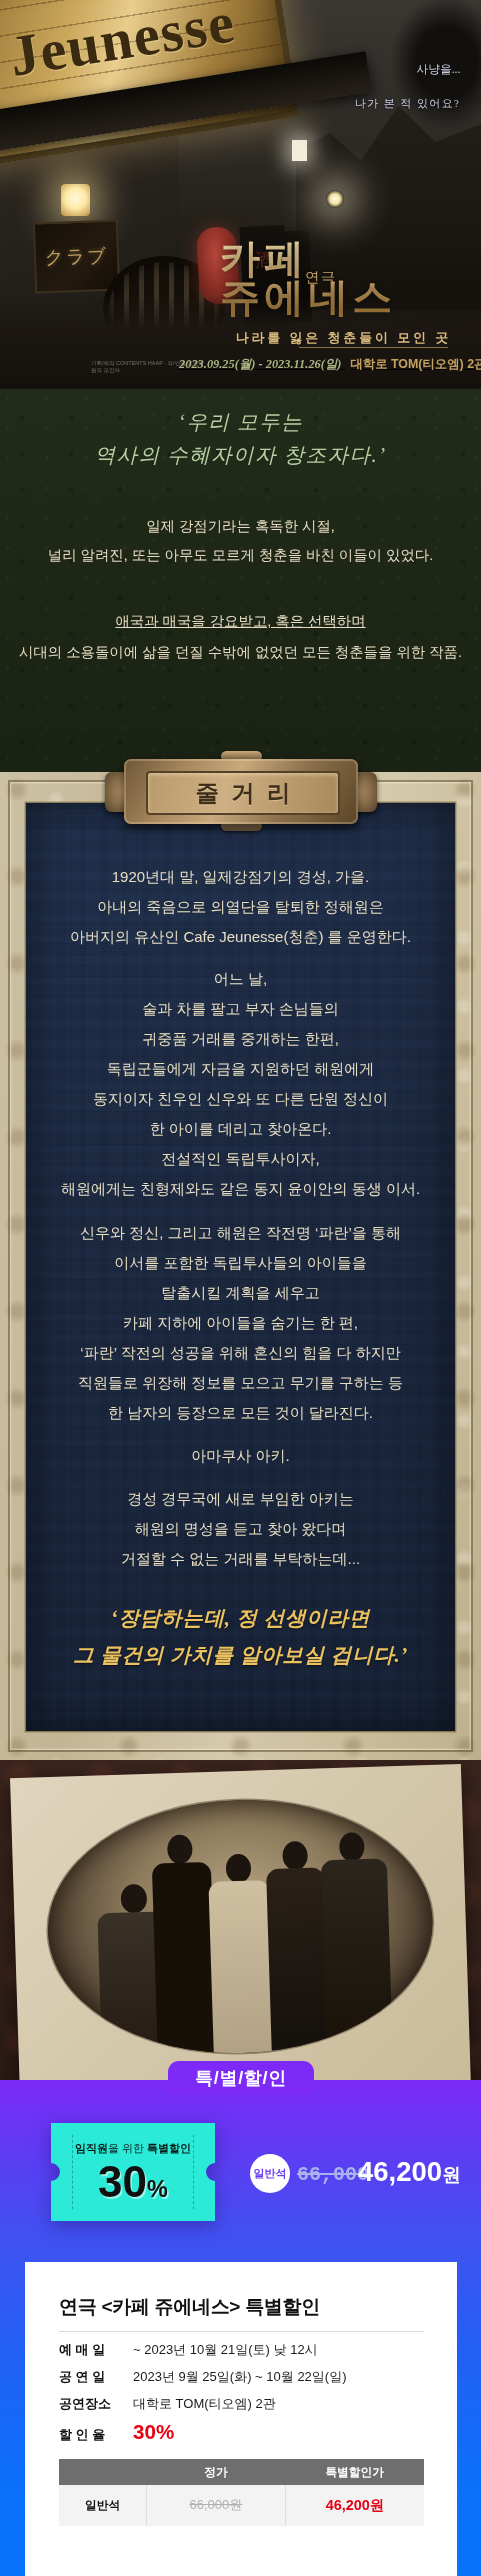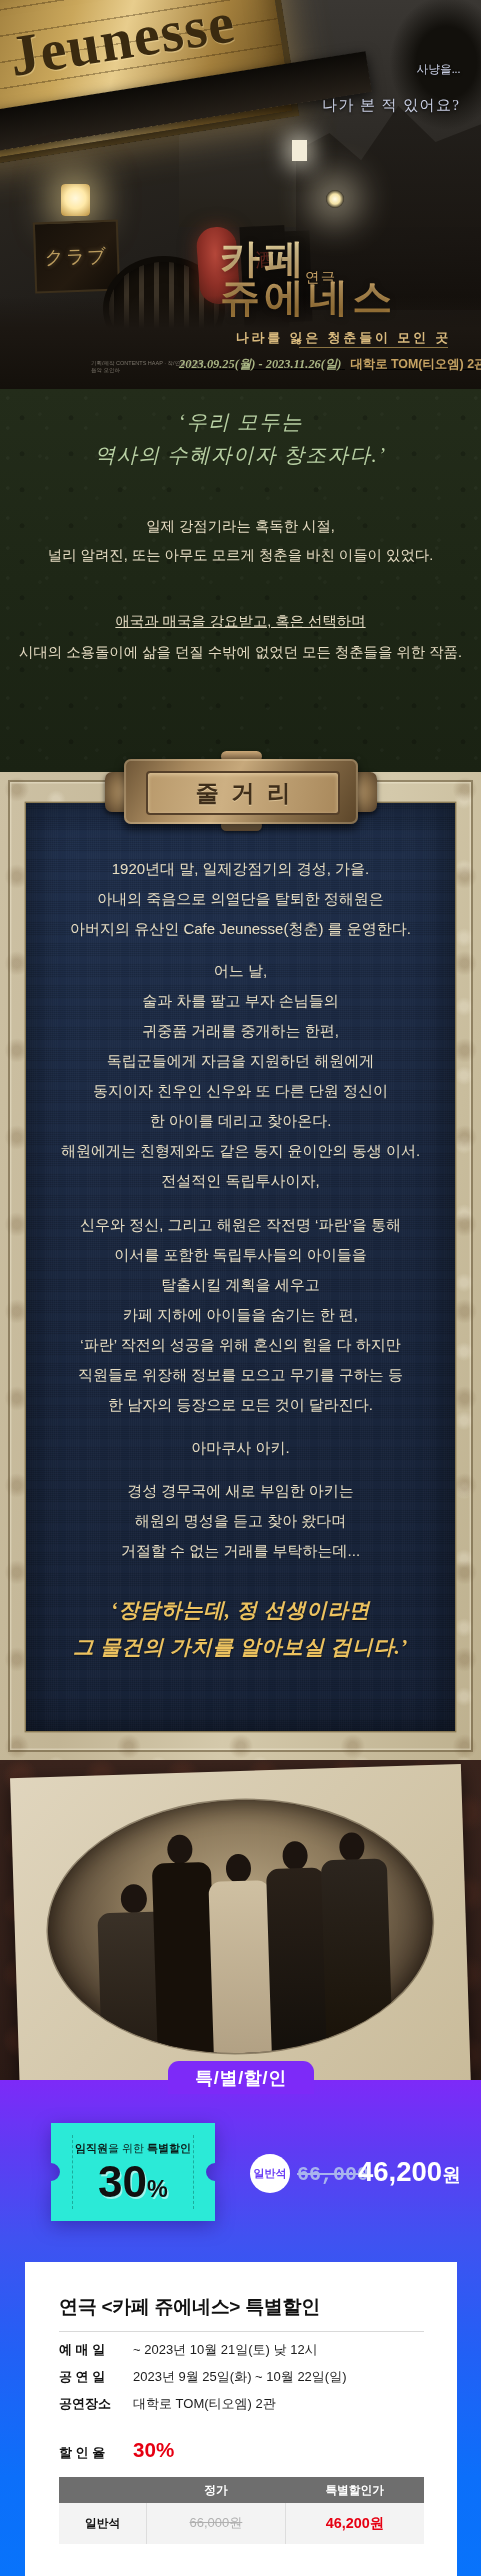--- a/index.html
+++ b/index.html
@@ -46,21 +46,21 @@
   .small-lamp{left:292px;top:140px;width:15px;height:20.6px;background:#f3ecd8;
     box-shadow:0 0 20.6px 6.9px rgba(255,250,230,.55);}
   .hero-street{left:0;top:296px;width:481px;height:93px;
     background:linear-gradient(180deg,rgba(20,16,12,0) 0%,#1c1712 35%,#14100b 100%);}
   .far-buildings{left:296px;top:83px;width:186px;height:227px;
     background:linear-gradient(180deg,#211e1a 0%,#191511 70%,#120e0a 100%);opacity:.85;
     clip-path:polygon(0 30%,18% 22%,35% 34%,55% 10%,75% 26%,100% 18%,100% 100%,0 100%);}
   .tagline{right:20.6px;text-align:right;color:#c9cfe4;
     font-family:"Liberation Serif","DejaVu Serif",serif;text-shadow:0 0.7px 2.8px rgba(0,0,0,.8);}
   #tagline1{top:62px;font-size:11.7px;}
-  #tagline2{top:96px;font-size:15px;letter-spacing:1.4px;}
+  #tagline2{top:96px;font-size:11px;letter-spacing:1.4px;}
   .genre{left:305px;top:268px;font-size:14.4px;color:#caa468;letter-spacing:1.4px;
     text-shadow:0 0 2.8px rgba(0,0,0,.6);}
   .big-title{left:220px;top:239px;width:231px;line-height:39px;
     font-weight:bold;font-size:40px;letter-spacing:4.1px;
     background:linear-gradient(180deg,#f2dca4 10%,#d9b477 45%,#a97f3e 90%);
     -webkit-background-clip:text;background-clip:text;color:#d8b277;-webkit-text-fill-color:transparent;
     text-shadow:0 1.4px 6.9px rgba(0,0,0,.35);}
   .subtitle{left:206px;top:329px;width:245px;text-align:right;font-size:13px;
     letter-spacing:2.8px;color:#d9ba7e;font-weight:bold;}
   .gold-rule{left:299px;top:347px;width:149px;height:1.4px;background:#8a7342;}
@@ -92,21 +92,21 @@
       linear-gradient(100deg,#cdc1a4 0%,#c2b595 35%,#d4c9ab 60%,#bdb08e 100%);
     background-size:112px 87px,145px 119px,102px 69px,100% 100%;}
   .frame-groove{left:8.3px;top:8.3px;width:461px;height:968px;
     border:2.1px solid rgba(96,80,50,.55);box-shadow:inset 0 0 0 1.4px rgba(255,248,230,.35);}
   .navy{left:26px;top:31px;width:429px;height:928px;
     background:
       repeating-linear-gradient(90deg,rgba(255,255,255,.02) 0 0.7px,rgba(0,0,0,0) 0.7px 2.1px),
       repeating-linear-gradient(0deg,rgba(0,0,0,.12) 0 0.7px,rgba(0,0,0,0) 0.7px 2.1px),
       linear-gradient(160deg,#20304d 0%,#1b2840 45%,#162136 100%);
     box-shadow:inset 0 0 41px rgba(0,0,0,.55),0 0 0 1.4px #8a7a55;}
-  .syn-body{position:absolute;left:0;top:51px;width:429px;text-align:center;}
+  .syn-body{position:absolute;left:0;top:59px;width:429px;text-align:center;}
   .syn-body div{font-size:15px;line-height:30px;color:#e8dec2;}
   .syn-body div.gold{font-family:"Liberation Serif","DejaVu Serif",serif;font-style:italic;
     font-weight:bold;font-size:20.6px;line-height:37px;color:#ecc25f;letter-spacing:0.7px;
     text-shadow:0 0.7px 2.1px rgba(0,0,0,.5);}
   .syn-body div.sp{line-height:0;}
   
   #badge{left:105px;top:-18.6px;width:272px;height:76px;z-index:5;}
   .badge-wing{top:19px;width:48px;height:40px;border-radius:6.9px;
     background:radial-gradient(circle at 50% 50%,#caa878 0%,#8a6f4a 55%,#54402a 100%);
     box-shadow:0 2.1px 5.5px rgba(0,0,0,.6);}
@@ -238,22 +238,22 @@
           <div>1920년대 말, 일제강점기의 경성, 가을.</div>
           <div>아내의 죽음으로 의열단을 탈퇴한 정해원은</div>
           <div>아버지의 유산인 Cafe Jeunesse(청춘) 를 운영한다.</div>
           <div class="sp" style="height: 12.4px;"></div>
           <div>어느 날,</div>
           <div>술과 차를 팔고 부자 손님들의</div>
           <div>귀중품 거래를 중개하는 한편,</div>
           <div>독립군들에게 자금을 지원하던 해원에게</div>
           <div>동지이자 친우인 신우와 또 다른 단원 정신이</div>
           <div>한 아이를 데리고 찾아온다.</div>
+          <div>전설적인 독립투사이자,</div>
           <div>해원에게는 친형제와도 같은 동지 윤이안의 동생 이서.</div>
-          <div>전설적인 독립투사이자,</div>
           <div class="sp" style="height: 13.8px;"></div>
           <div>신우와 정신, 그리고 해원은 작전명 ‘파란’을 통해</div>
           <div>이서를 포함한 독립투사들의 아이들을</div>
           <div>탈출시킬 계획을 세우고</div>
           <div>카페 지하에 아이들을 숨기는 한 편,</div>
           <div>‘파란’ 작전의 성공을 위해 혼신의 힘을 다 하지만</div>
           <div>직원들로 위장해 정보를 모으고 무기를 구하는 등</div>
           <div>한 남자의 등장으로 모든 것이 달라진다.</div>
           <div class="sp" style="height: 13px;"></div>
           <div>아마쿠사 아키.</div>
@@ -333,21 +333,21 @@
           <div class="info-value">~ 2023년 10월 21일(토) 낮 12시</div>
         </div>
         <div class="info-row">
           <div class="info-label">공 연 일</div>
           <div class="info-value">2023년 9월 25일(화) ~ 10월 22일(일)</div>
         </div>
         <div class="info-row">
           <div class="info-label">공연장소</div>
           <div class="info-value">대학로 TOM(티오엠) 2관</div>
         </div>
-        <div class="info-row" style="margin-top:29px;">
+        <div class="info-row" style="margin-top:11px;">
           <div class="info-label">할 인 율</div>
           <div class="info-value red rate">30%</div>
         </div>
 
         <table class="price-table">
           <tbody>
               <tr>
             <th style="width:24%;"></th>
             <th style="width:38%;">정가</th>
             <th style="width:38%;">특별할인가</th>

